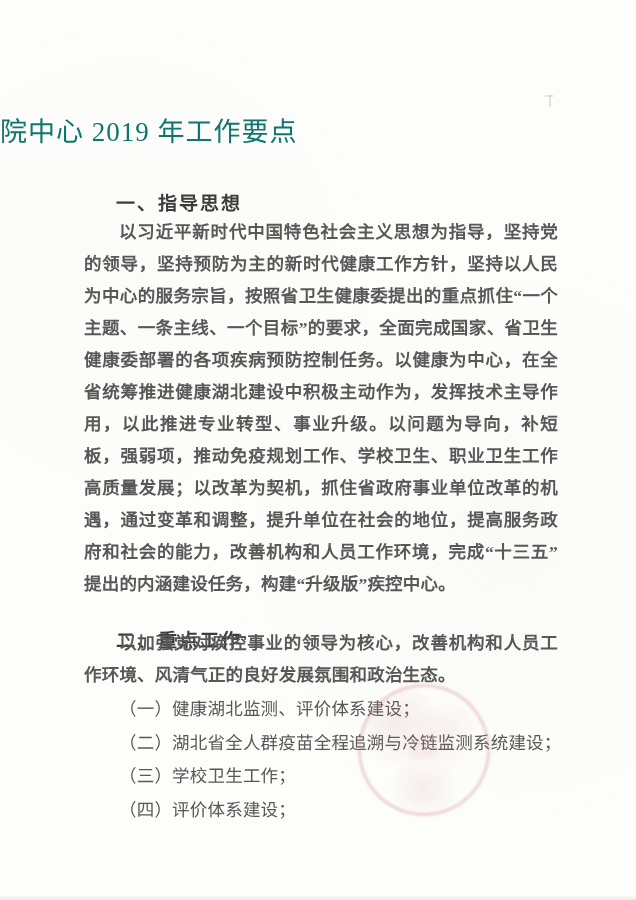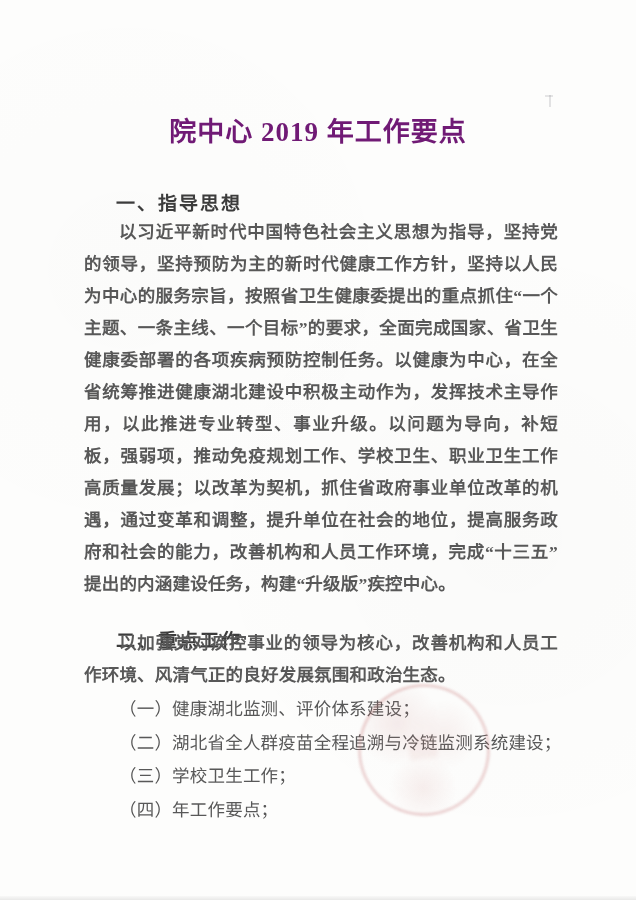--- a/index.html
+++ b/index.html
@@ -16,24 +16,24 @@
     content:"";
     position:absolute; inset:0;
     background:
       radial-gradient(circle at 20% 30%, rgba(0,0,0,0.008), transparent 40%),
       radial-gradient(circle at 80% 60%, rgba(0,0,0,0.01), transparent 45%);
     pointer-events:none;
   }
   .doc-title {
     position:absolute;
     top:110px; left:0; width:100%;
-    text-align:center;
+    text-align:left;
     font-size:27px;
-    font-weight:bold;
-    color:#701a75;
+    font-weight:normal;
+    color:#0f766e;
     letter-spacing:1px;
     font-family:"Liberation Serif","DejaVu Serif",serif;
   }
   .section-heading {
     position:absolute;
     left:116px;
     font-size:19px;
     font-weight:bold;
     color:#3c3c3c;
     letter-spacing:2px;
@@ -117,21 +117,21 @@
   <div class="body-para" id="para-guiding">以习近平新时代中国特色社会主义思想为指导，坚持党的领导，坚持预防为主的新时代健康工作方针，坚持以人民为中心的服务宗旨，按照省卫生健康委提出的重点抓住“一个主题、一条主线、一个目标”的要求，全面完成国家、省卫生健康委部署的各项疾病预防控制任务。以健康为中心，在全省统筹推进健康湖北建设中积极主动作为，发挥技术主导作用，以此推进专业转型、事业升级。以问题为导向，补短板，强弱项，推动免疫规划工作、学校卫生、职业卫生工作高质量发展；以改革为契机，抓住省政府事业单位改革的机遇，通过变革和调整，提升单位在社会的地位，提高服务政府和社会的能力，改善机构和人员工作环境，完成“十三五”提出的内涵建设任务，构建“升级版”疾控中心。</div>
 
   <div class="section-heading" id="heading-2">二、重点工作</div>
 
   <div class="body-para" id="para-key">以加强党对疾控事业的领导为核心，改善机构和人员工作环境、风清气正的良好发展氛围和政治生态。</div>
 
   <div class="task-list">
     <div class="list-item">（一）健康湖北监测、评价体系建设；</div>
     <div class="list-item">（二）湖北省全人群疫苗全程追溯与冷链监测系统建设；</div>
     <div class="list-item">（三）学校卫生工作；</div>
-    <div class="list-item">（四）年工作要点；</div>
+    <div class="list-item">（四）评价体系建设；</div>
   </div>
 
   <div class="seal-stamp"></div>
 
   <div class="scan-artifact"></div>
 
   <div class="scan-edge"></div>
 
 </div>
 

